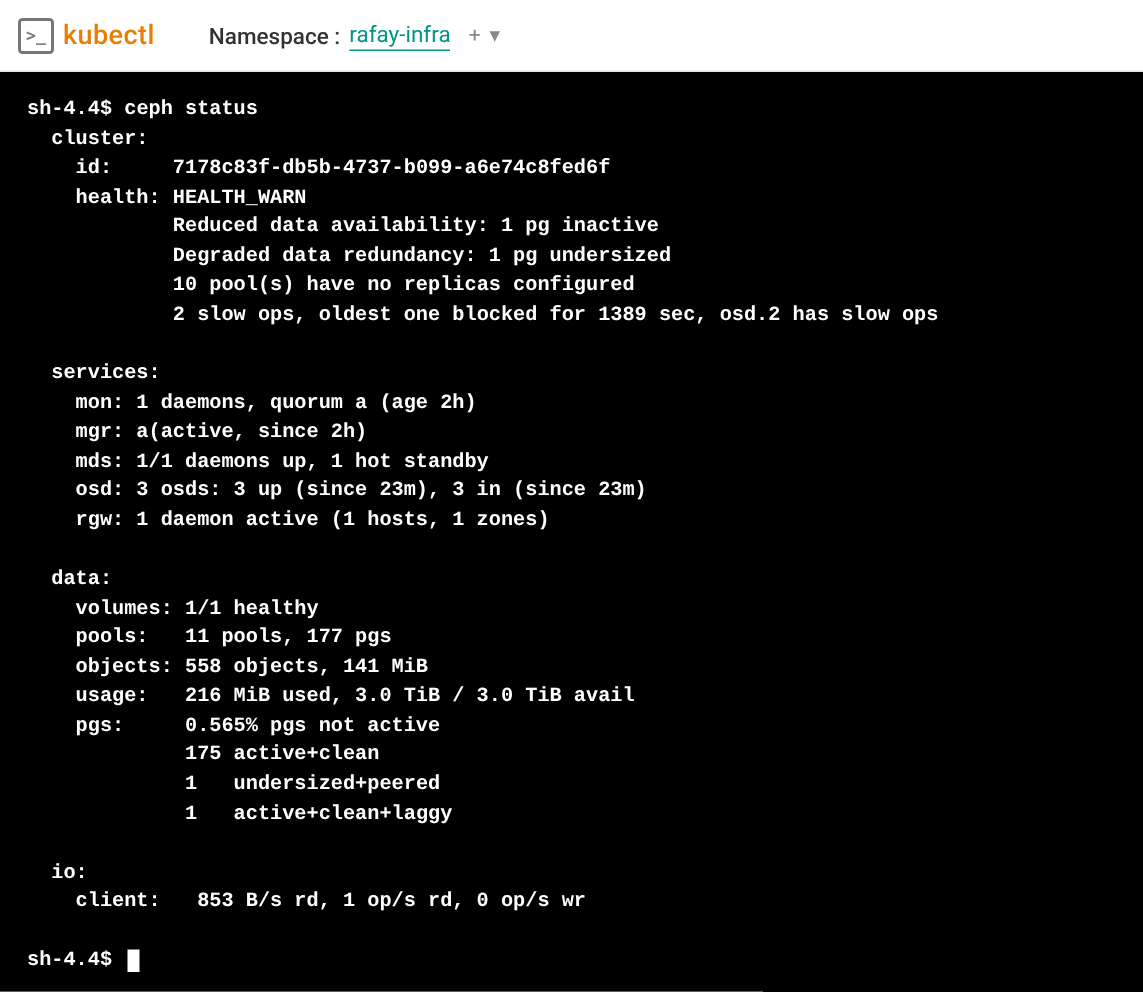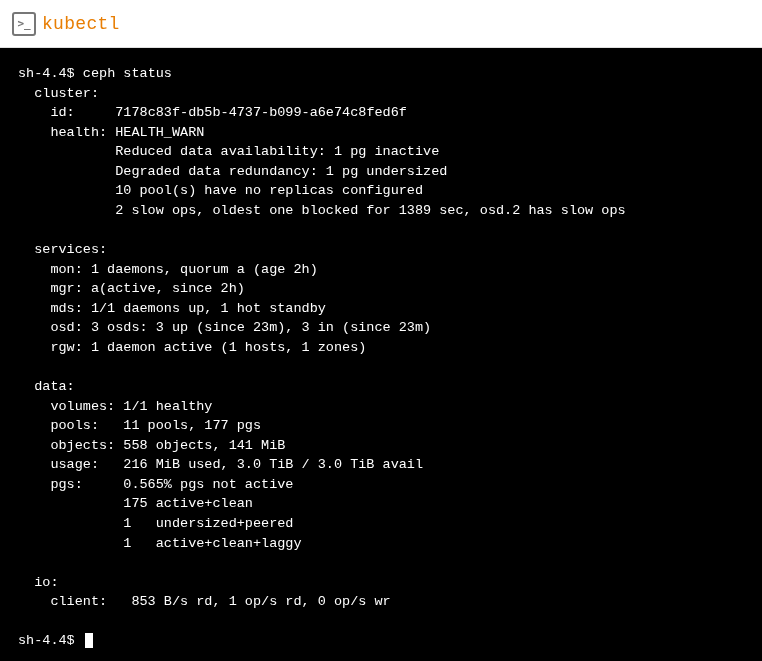--- a/index.html
+++ b/index.html
@@ -35,21 +35,20 @@
       font-size: 11px;
       color: #777;
       font-family: monospace;
       font-weight: bold;
     }
     .logo-text {
       color: #e87e04;
       font-size: 18px;
       font-weight: 500;
       letter-spacing: 0.3px;
-      font-family: Liberation Mono, monospace;
     }
     .header-field {
       display: flex;
       align-items: center;
       gap: 6px;
       margin-left: 28px;
       font-size: 15px;
     }
     .header-label {
       color: #333;
@@ -72,38 +71,47 @@
     .terminal {
       background: #000;
       color: #fff;
       font-family: "Consolas", "Courier New", monospace;
       font-size: 13.5px;
       line-height: 1.45;
       padding: 16px 18px;
       height: calc(100% - 48px);
       overflow: hidden;
       white-space: pre;
+      font-weight: bold;
     }
     .prompt-line { display: inline; }
     .cursor {
       display: inline-block;
       width: 8px;
       height: 15px;
       background: #fff;
       vertical-align: text-bottom;
       margin-left: 2px;
     }
   </style>
 </head>
 <body>
 
 <div class="header">
   <div class="logo-wrap">
     <span class="logo-icon">&gt;_</span>
     <span class="logo-text">kubectl</span>
+  </div>
+  <div class="header-field">
+    <span class="header-label">Namespace :</span>
+    <span class="header-value">rafay-infra</span>
+    <span class="header-actions">
+      <span>+</span>
+      <span>▾</span>
+    </span>
   </div>
 </div>
 
 <div class="terminal"><span class="prompt-line"><span>sh-4.4$</span> <span>ceph status</span></span>
   <span>cluster:</span>
     <span>id:</span>     <span>7178c83f-db5b-4737-b099-a6e74c8fed6f</span>
     <span>health:</span> <span>HEALTH_WARN</span>
             <span>Reduced data availability: 1 pg inactive</span>
             <span>Degraded data redundancy: 1 pg undersized</span>
             <span>10 pool(s) have no replicas configured</span>

